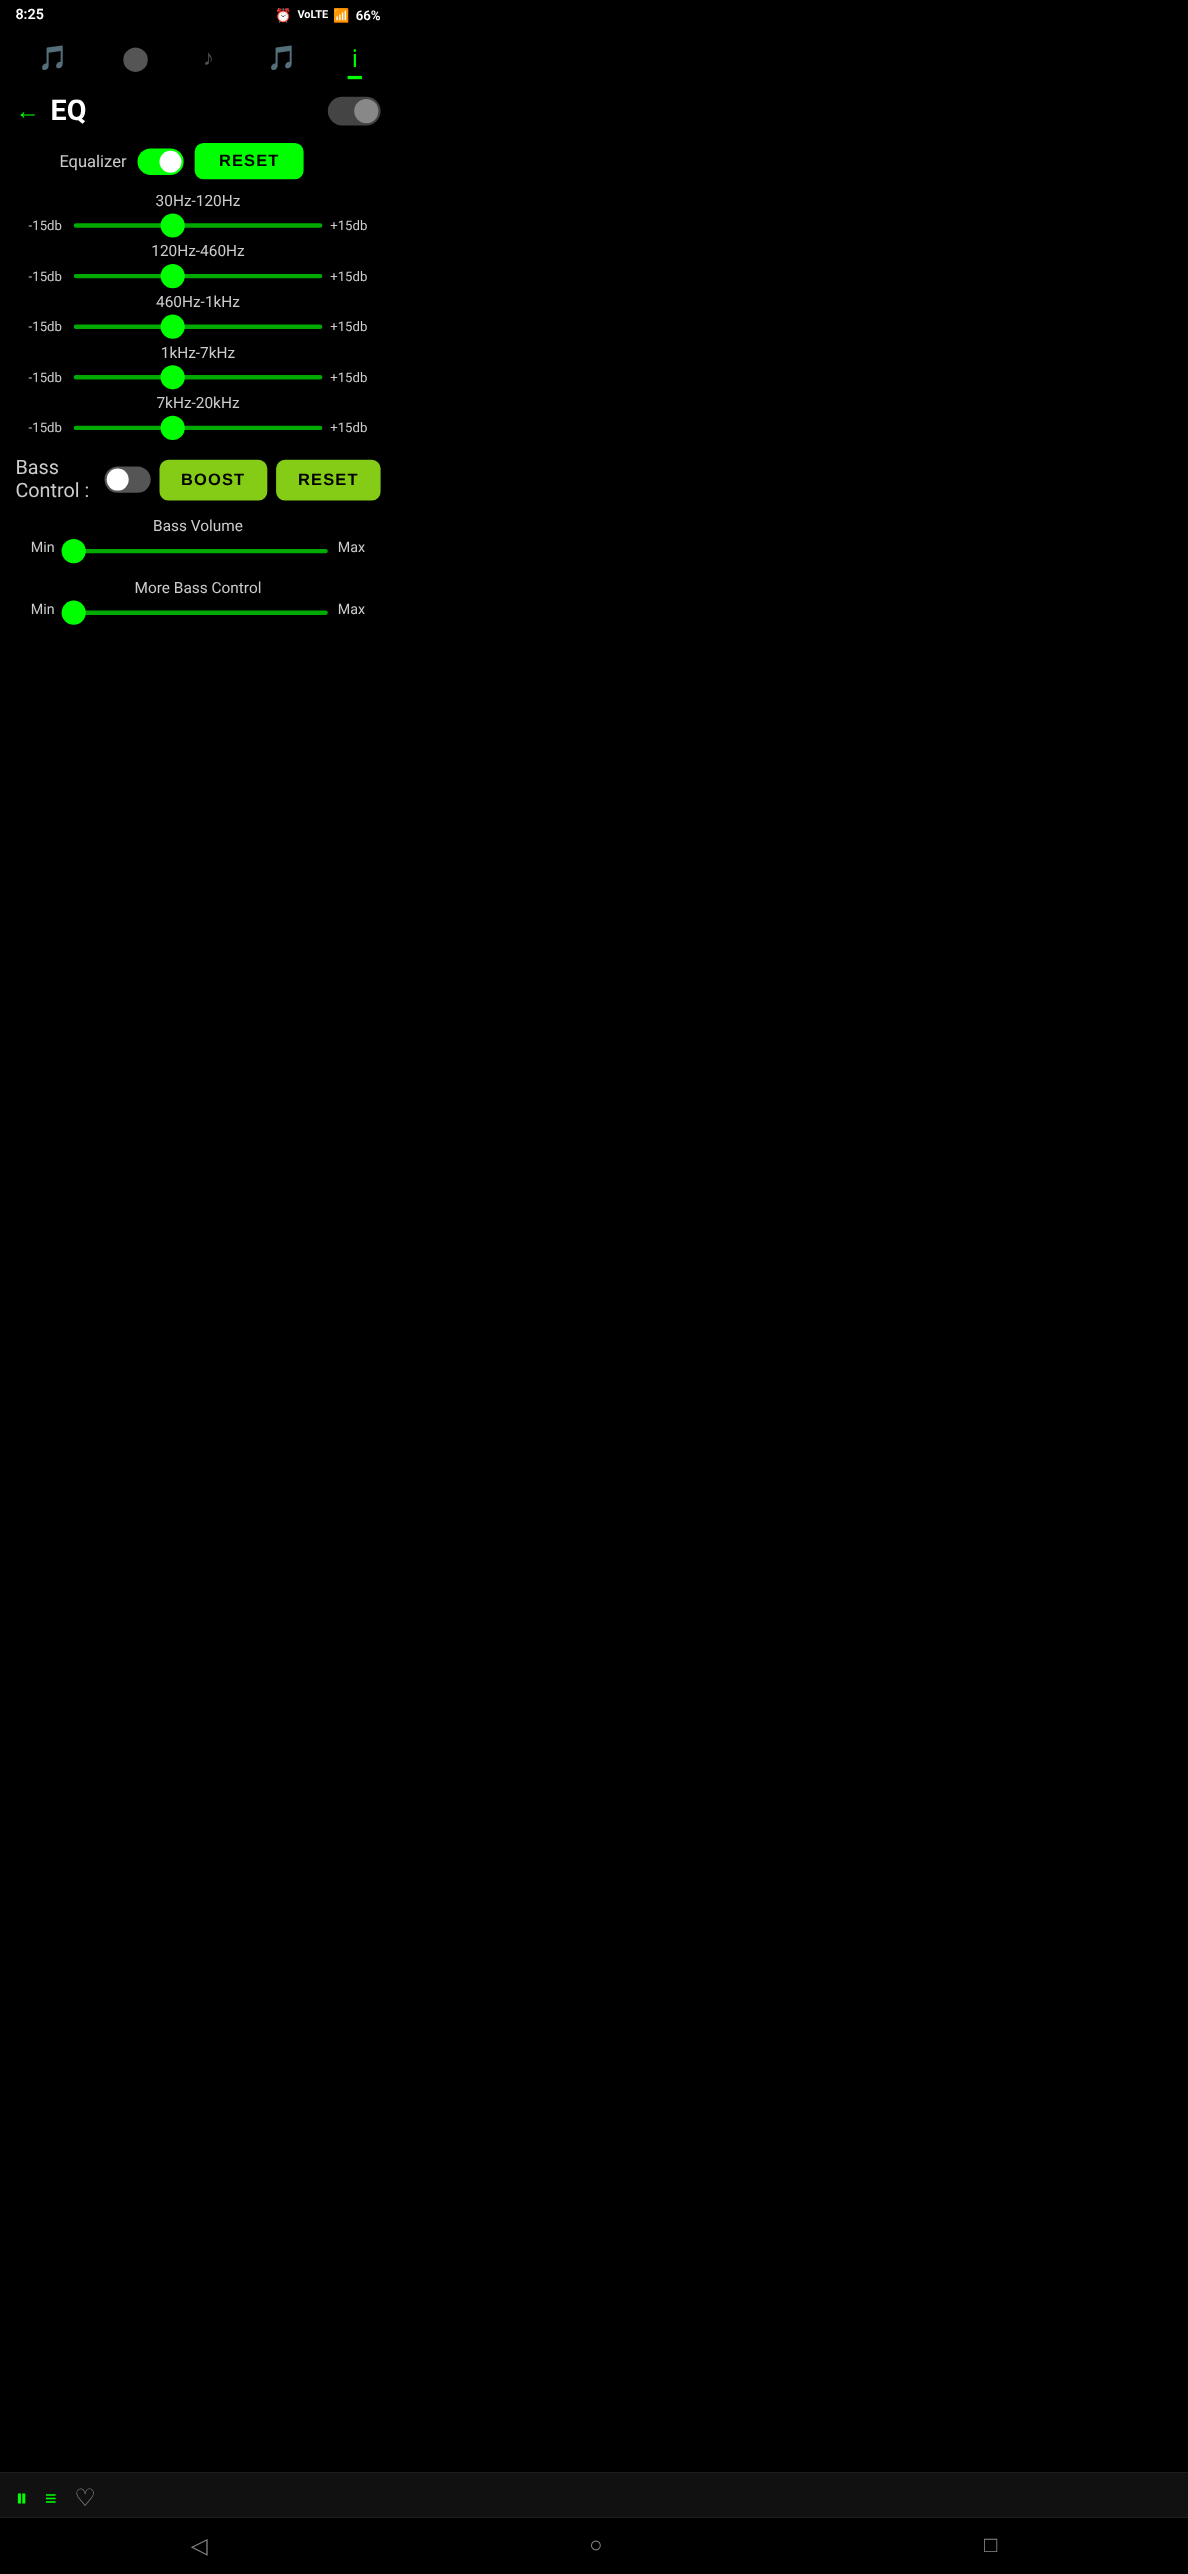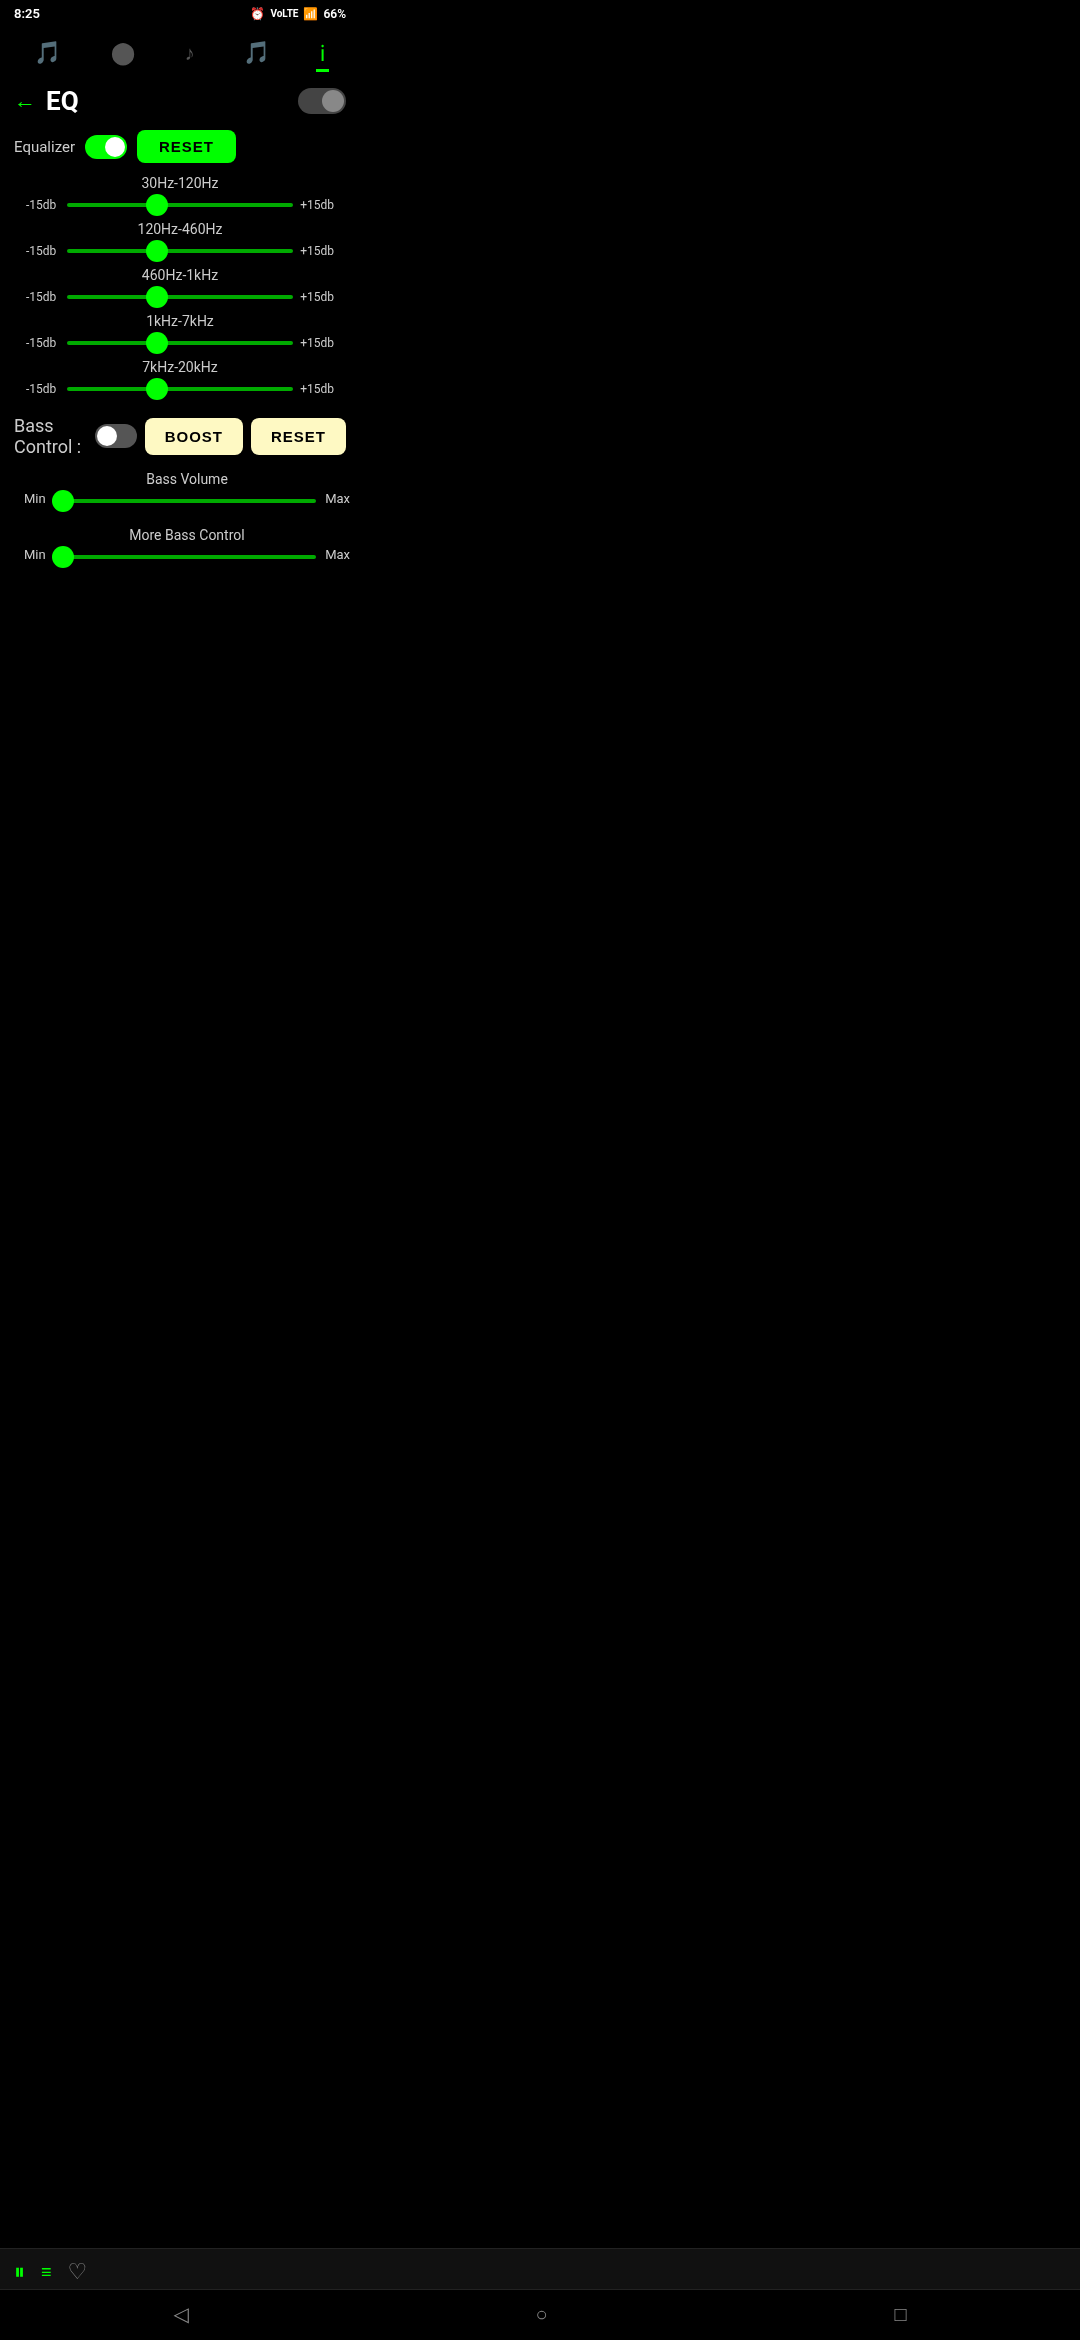--- a/index.html
+++ b/index.html
@@ -93,20 +93,21 @@
     
     .eq-section {
       padding: 0 10px;
     }
 
     .eq-controls-row {
       display: flex;
       align-items: center;
       padding: 6px 4px;
       gap: 10px;
+      margin-left: 40px;
     }
     .eq-label {
       font-size: 15px;
       color: #ccc;
     }
     .toggle-switch {
       width: 42px;
       height: 24px;
       background: #00ff00;
       border-radius: 12px;
@@ -198,35 +199,34 @@
       display: flex;
       align-items: center;
       padding: 10px 4px 6px;
       gap: 8px;
     }
     .bass-control-label {
       font-size: 18px;
       color: #ccc;
     }
     .boost-btn {
-      background: #fef9c3;
+      background: #84cc16;
       color: #000;
       border: none;
       border-radius: 8px;
       padding: 10px 20px;
       font-size: 15px;
       font-weight: 700;
       cursor: pointer;
       letter-spacing: 1px;
     }
 
     
     .volume-section {
-      padding: 0 10px;
-      margin-left: 14px;
+      padding: 0 28px;
     }
     .volume-label {
       text-align: center;
       color: #ccc;
       font-size: 14px;
       margin: 8px 0 4px;
     }
     .volume-slider-row {
       display: flex;
       gap: 6px;

